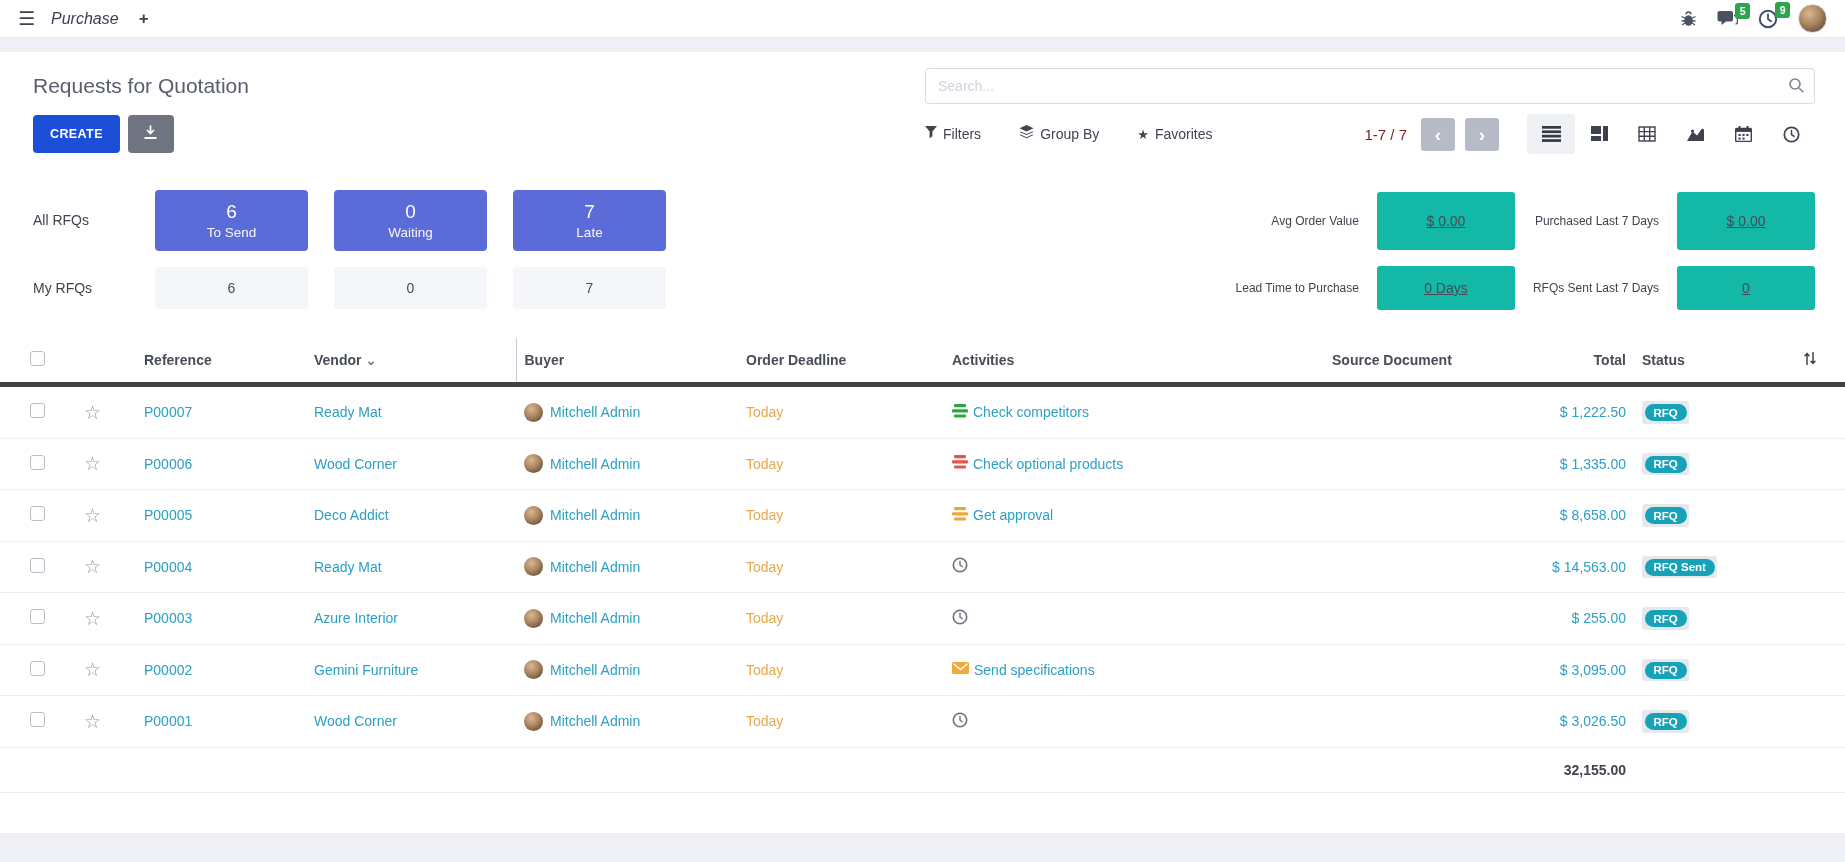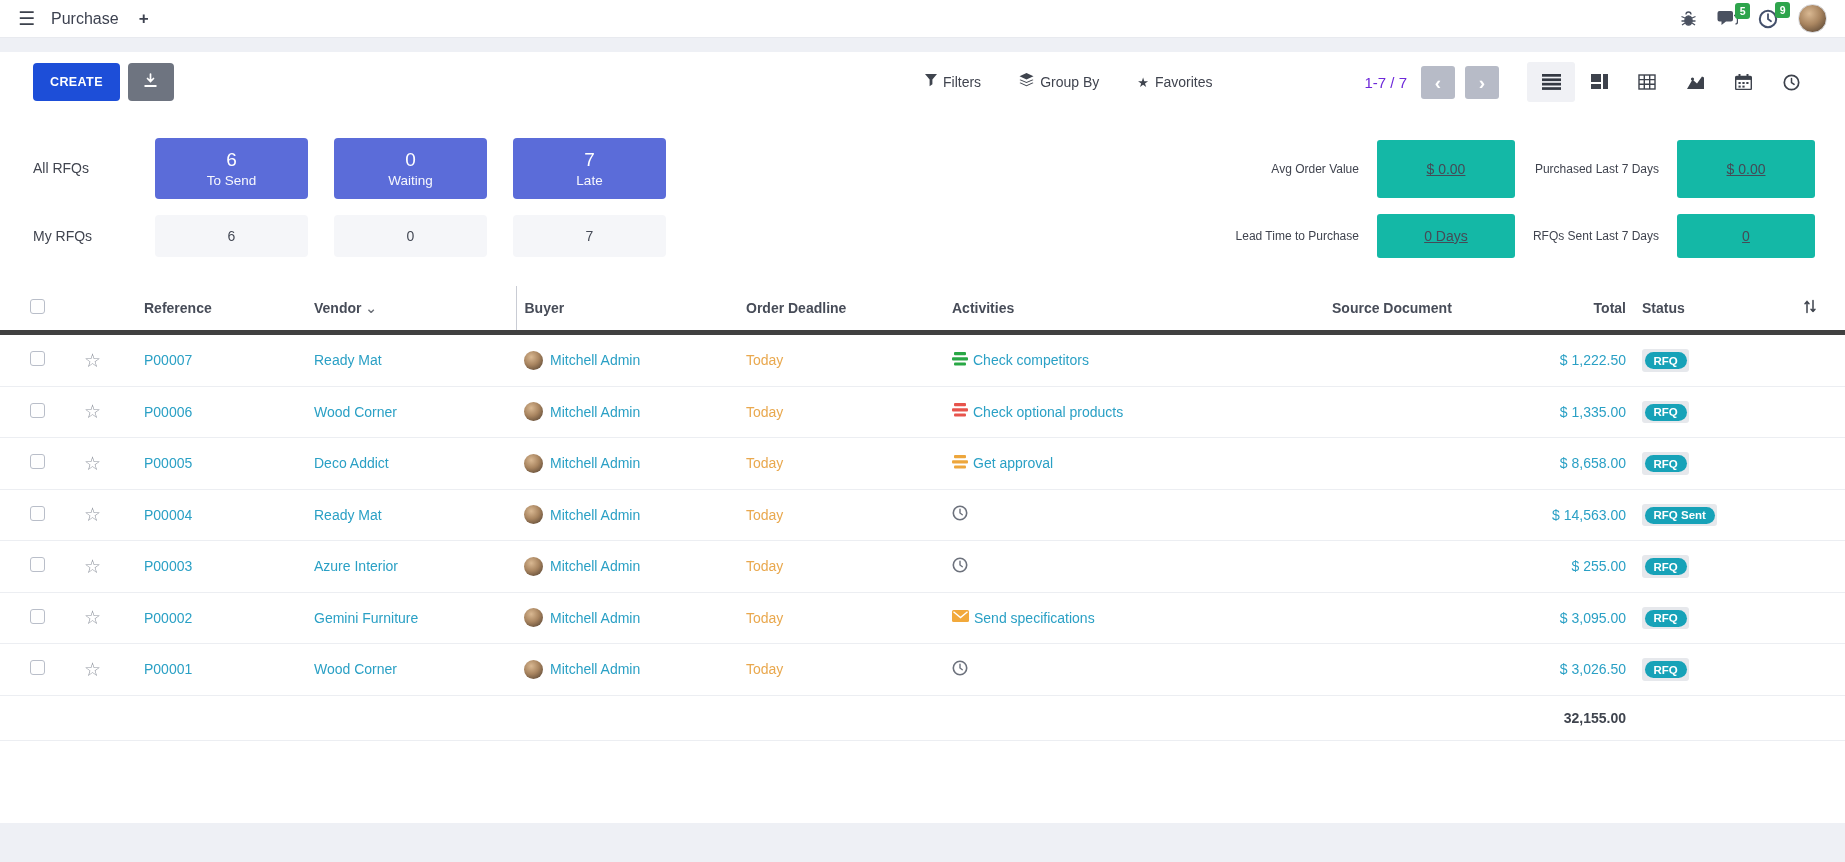--- a/index.html
+++ b/index.html
@@ -6,21 +6,21 @@
   html,body { width:1845px; height:862px; }
   body {
     font-family: "Liberation Sans", "DejaVu Sans", sans-serif;
     background:#eef0f5; color:#454a56; overflow:hidden; font-size:14px;
   }
   
   .navbar { height:38px; background:#fff; border-bottom:1px solid #e8eaef;
     display:flex; align-items:center; justify-content:space-between; padding:0 18px; }
   .nav-left { display:flex; align-items:center; gap:16px; }
   .hamburger { font-size:19px; color:#3c414c; cursor:pointer; line-height:1; }
-  .app-title { font-size:16px; color:#3d4250; }
+  .app-title { font-size:16px; color:#3d4250;font-style:italic; }
   .plus-btn { font-size:17px; font-weight:bold; color:#3d4250; cursor:pointer; padding:0 4px; }
   .nav-right { display:flex; align-items:center; gap:20px; }
   .nav-ico { position:relative; display:flex; align-items:center; cursor:pointer; }
   .badge-green { position:absolute; top:-7px; right:-12px; background:#2ea44c; color:#fff;
     font-size:10.5px; font-weight:bold; padding:1px 4.5px; border-radius:3px; line-height:1.35; }
   .avatar { width:29px; height:29px; border-radius:50%;
     background: radial-gradient(circle at 38% 32%, #d9b892 0%, #a98560 45%, #6f5740 78%, #4a3a2a 100%);
     border:1px solid #d8dadf; }
   
   .content { background:#fff; margin-top:14px; min-height:771px; padding-bottom:40px; }
@@ -35,21 +35,21 @@
   .btn-create { background:#1d4ed8; color:#fff; border:none; border-radius:4px; height:38px;
     padding:0 17px; font-size:12.5px; font-weight:bold; letter-spacing:.4px; cursor:pointer; }
   .btn-export { background:#6e7480; border:none; border-radius:4px; height:38px; width:46px;
     margin-left:8px; cursor:pointer; display:inline-flex; align-items:center; justify-content:center; }
   .left-btns { display:flex; align-items:center; }
   .right-controls { width:890px; display:flex; align-items:center; }
   .facet { display:flex; align-items:center; gap:6px; margin-right:38px; font-size:14px;
     color:#40444f; cursor:pointer; white-space:nowrap; }
   .fav-star { font-size:13px; color:#3f444e; }
   .pager-group { margin-left:auto; display:flex; align-items:center; gap:10px; }
-  .pager-text { font-size:15px; color:#6d28d9; margin-right:4px; }
+  .pager-text { font-size:15px; color:#7f1d1d; margin-right:4px; }
   .pager-btn { width:34px; height:33px; background:#b7bbc7; border:none; border-radius:3px;
     color:#fff; font-size:19px; font-weight:bold; cursor:pointer; line-height:1; }
   .view-switcher { display:flex; align-items:center; margin-left:28px; }
   .view-btn { width:48px; height:40px; display:flex; align-items:center; justify-content:center;
     cursor:pointer; border-radius:3px; }
   .view-btn.active { background:#f0f1f5; }
   
   .dashboard { display:flex; justify-content:space-between; padding:30px 30px 28px 33px; }
   .dash-left { display:grid; grid-template-columns:96px 153px 153px 153px; column-gap:26px;
     row-gap:13px; align-items:center; }
@@ -123,20 +123,32 @@
         <path d="M10 5.2V10l3 2.2" fill="none" stroke="#44506b" stroke-width="1.8" stroke-linecap="round"></path>
       </svg>
       <span class="badge-green">9</span>
     </span>
     <span class="avatar"></span>
   </div>
 </div>
 
 <div class="content">
 
+  <div class="topbar">
+    <div class="page-title">Requests for Quotation</div>
+    <div class="search-wrap">
+      <input class="search-input" type="text" placeholder="Search..." style="">
+      <span class="search-icon">
+        <svg width="17" height="17" viewBox="0 0 17 17" fill="none" stroke="#7d828e" stroke-width="1.6">
+          <circle cx="7" cy="7" r="5"></circle>
+            <path d="M11 11l4.3 4.3"></path>
+        </svg>
+      </span>
+    </div>
+  </div>
 
   <div class="controlbar">
     <div class="left-btns">
       <button class="btn-create">CREATE</button>
       <button class="btn-export">
         <span>
           <svg width="15" height="15" viewBox="0 0 15 15">
             <path d="M7.5 1v7M4.5 5.5l3 3 3-3" fill="none" stroke="#fff" stroke-width="1.7" stroke-linecap="round"></path>
             <path d="M1.5 12h12v2h-12z" fill="#fff"></path>
           </svg>

